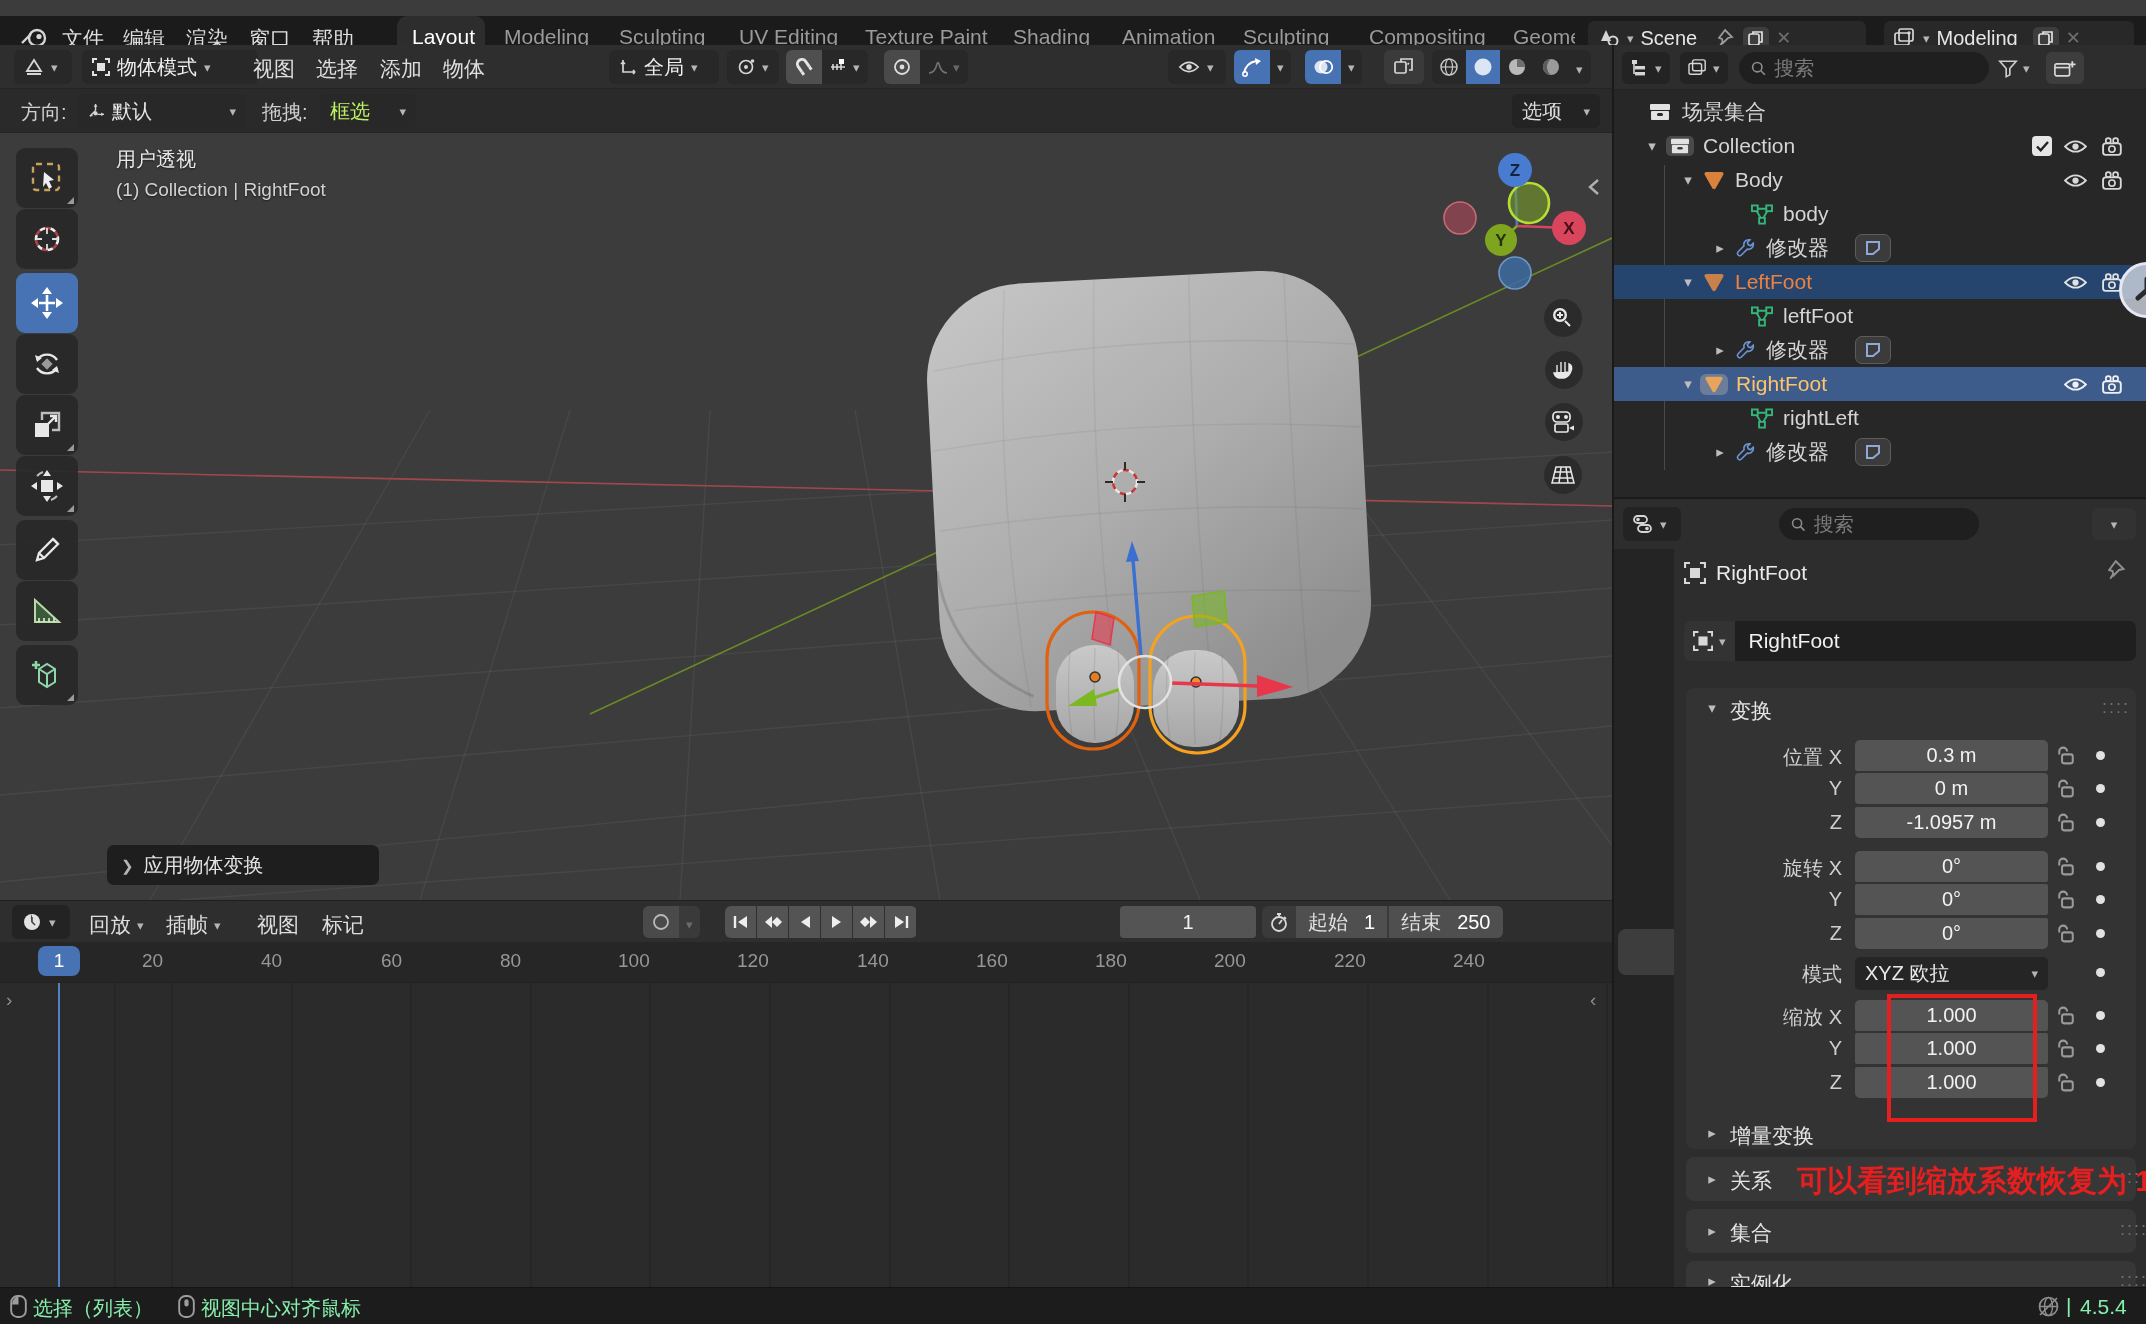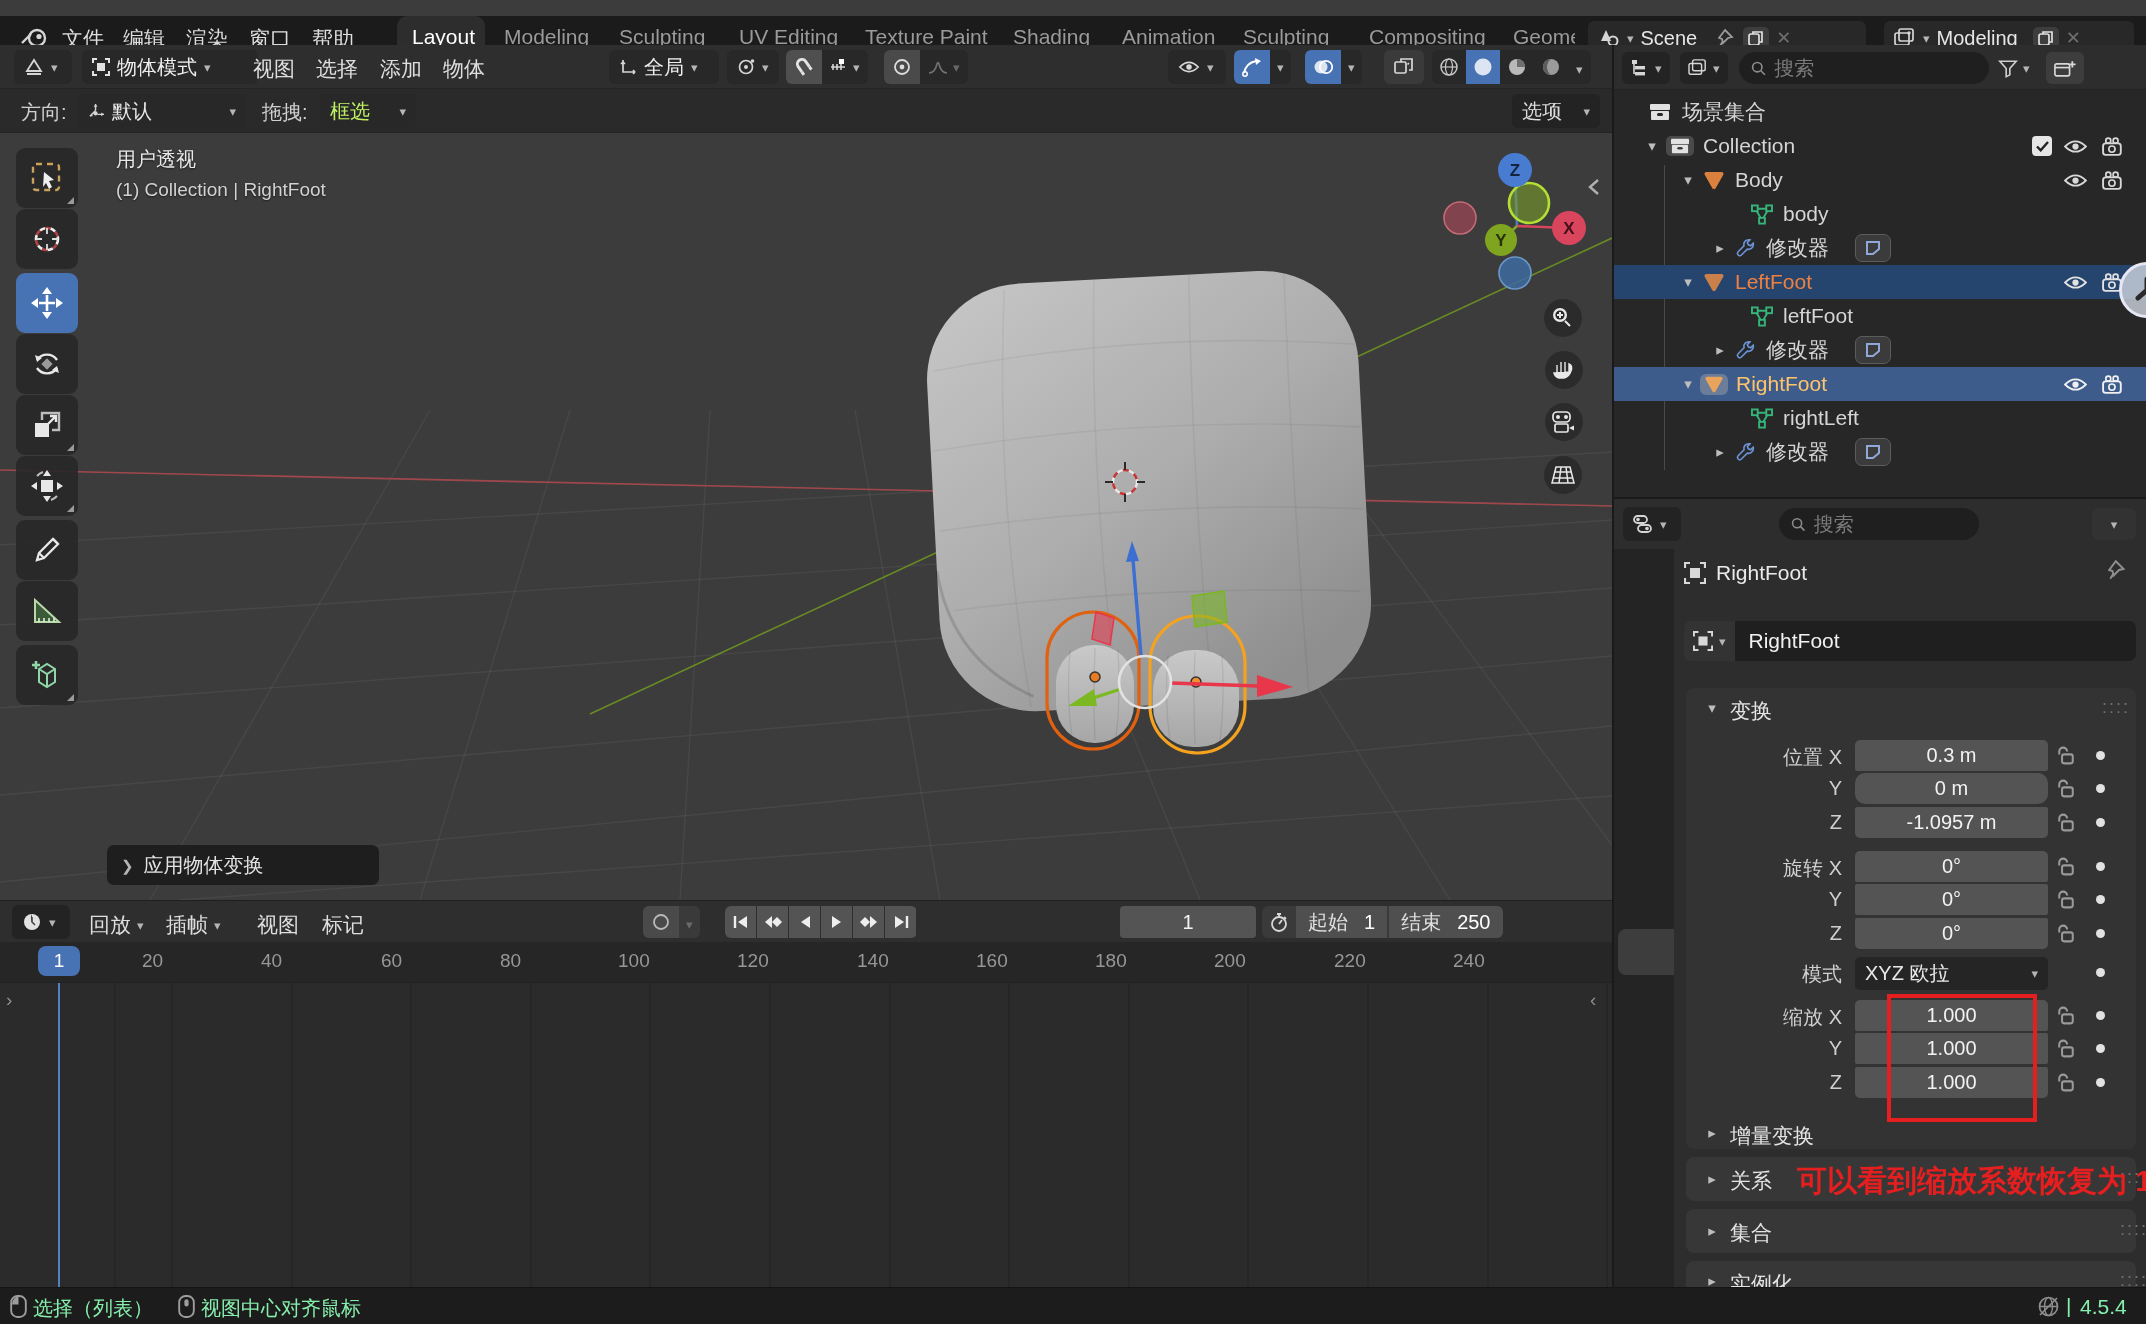--- a/index.html
+++ b/index.html
@@ -845,21 +845,21 @@
   </div>
 
   <div class="panel" style="left:72px;top:189px;width:450px;height:461px"></div>
   <span class="ab tree-chev" style="left:88px;top:200px">▾</span>
   <span class="ab panel-h" style="left:116px;top:198px">变换</span>
   <span class="ab dots" style="left:488px;top:198px">::::</span>
 
   <span class="plabel" style="left:60px;top:245px">位置 X</span>
   <div class="ab field" style="left:241px;top:241px;width:193px;border-radius:5px 5px 2px 2px">0.3 m</div>
   <span class="plabel" style="left:60px;top:278px">Y</span>
-  <div class="ab field" style="left:241px;top:274px;width:193px;border-radius:10px">0 m</div>
+  <div class="ab field" style="left:241px;top:274px;width:193px;border-radius:4px">0 m</div>
   <span class="plabel" style="left:60px;top:312px">Z</span>
   <div class="ab field" style="left:241px;top:308px;width:193px;border-radius:2px 2px 5px 5px">-1.0957 m</div>
   <span class="plabel" style="left:60px;top:356px">旋转 X</span>
   <div class="ab field" style="left:241px;top:352px;width:193px;border-radius:5px 5px 2px 2px">0°</div>
   <span class="plabel" style="left:60px;top:389px">Y</span>
   <div class="ab field" style="left:241px;top:385px;width:193px;border-radius:2px">0°</div>
   <span class="plabel" style="left:60px;top:423px">Z</span>
   <div class="ab field" style="left:241px;top:419px;width:193px;border-radius:2px 2px 5px 5px">0°</div>
 
   <span class="plabel" style="left:60px;top:462px">模式</span>

